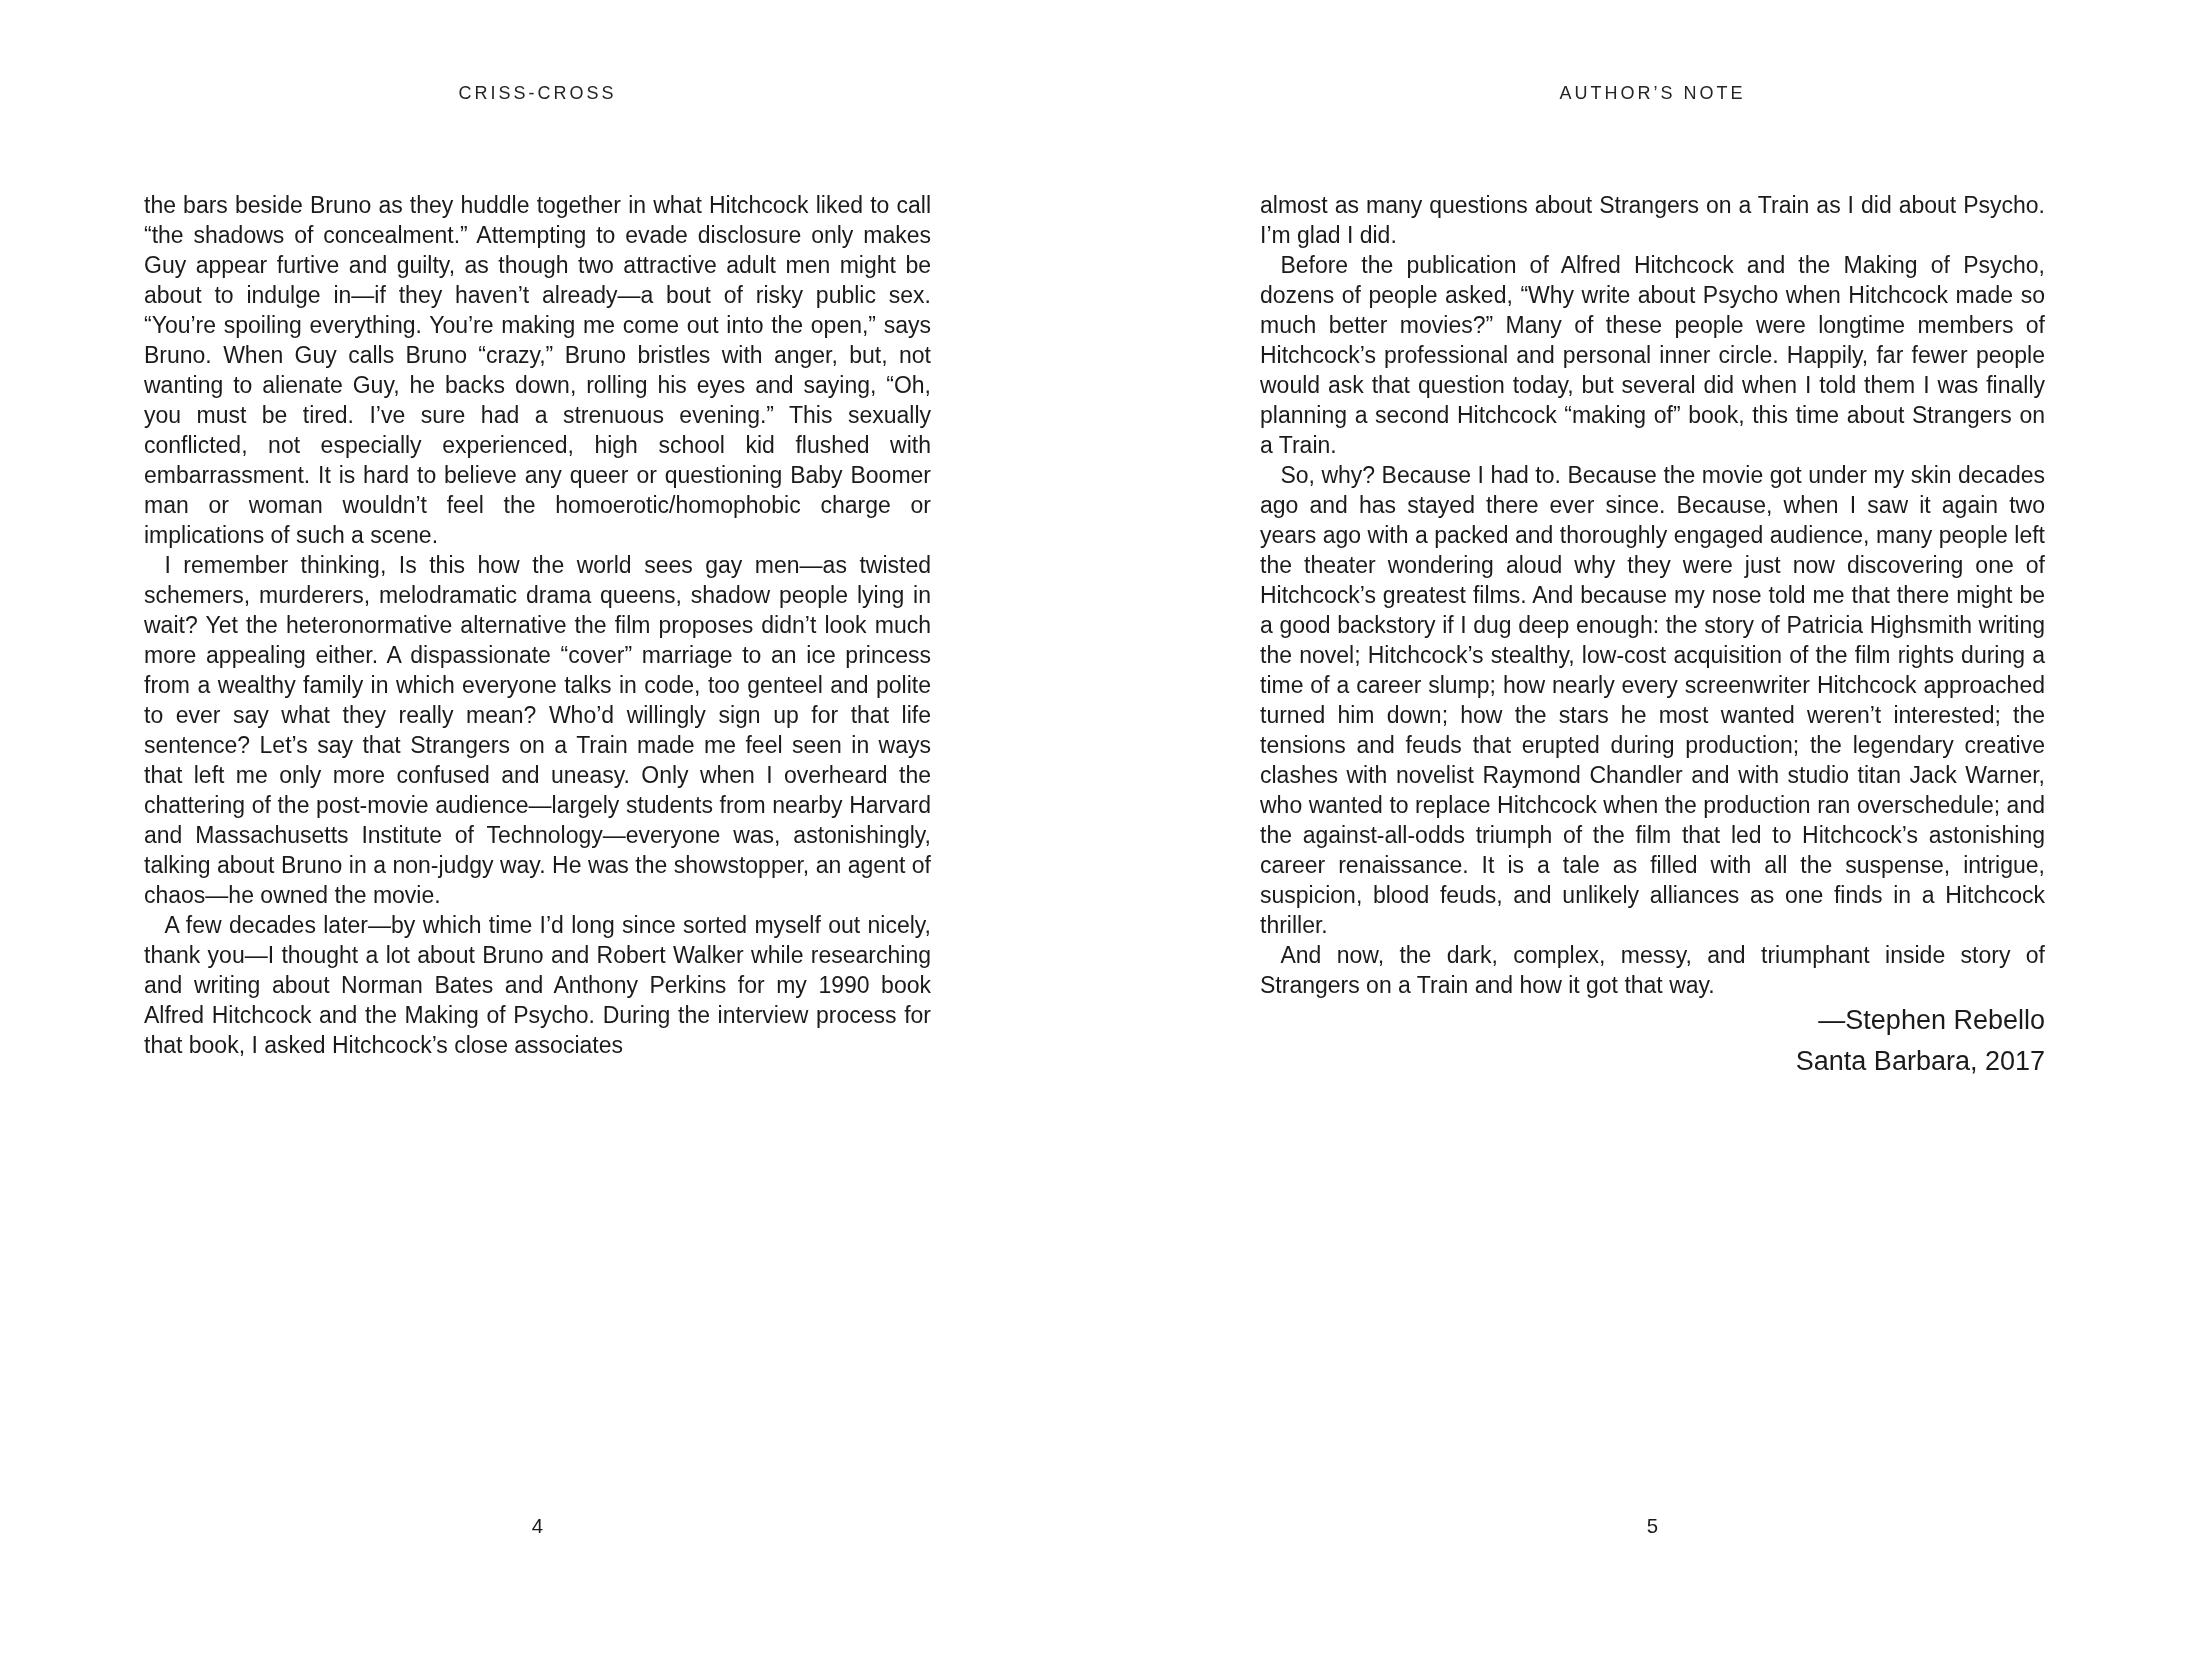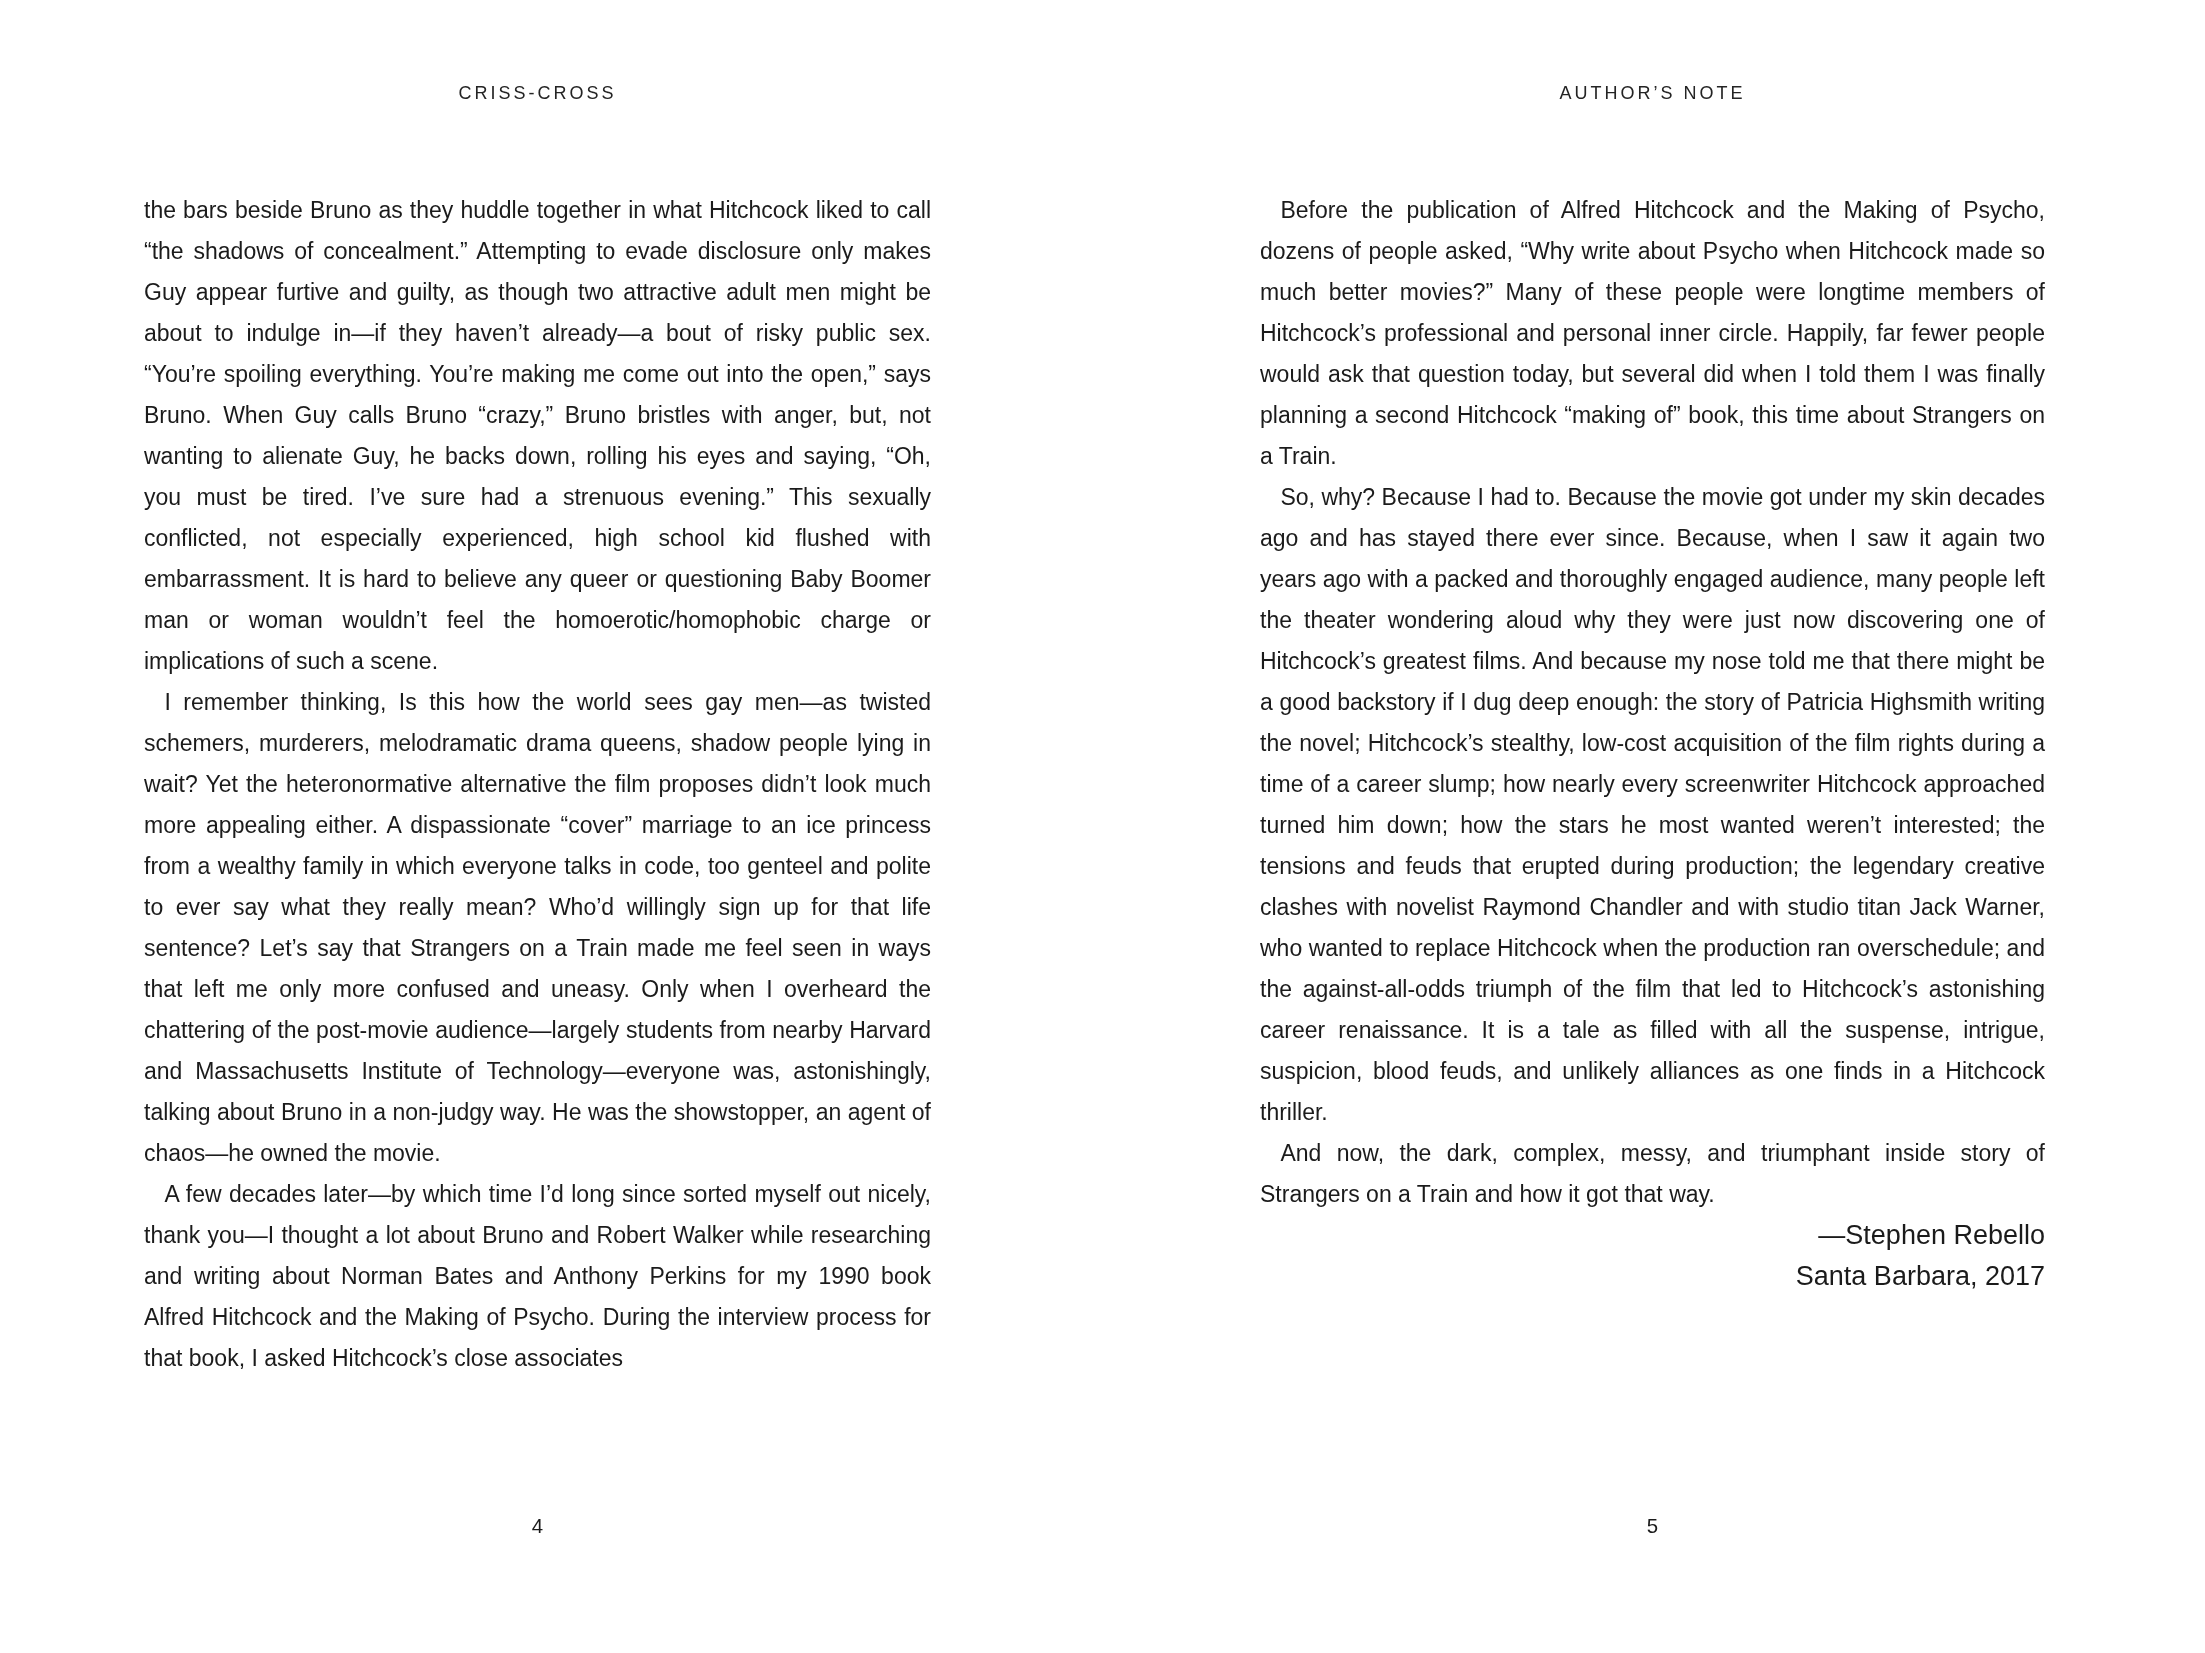--- a/index.html
+++ b/index.html
@@ -38,21 +38,21 @@
   .body-text {
     position: absolute;
     top: 190px;
     left: 0;
     right: 0;
   }
 
   p.para {
     margin: 0;
     font-size: 23px;
-    line-height: 41px;
+    line-height: 30px;
     text-align: justify;
     color: #1b1b1b;
   }
   p.para.indent { text-indent: 20.4px; }
 
   .signature-line {
     display: block;
     font-size: 27px;
     line-height: 41px;
     text-align: right;
@@ -80,20 +80,21 @@
         <p class="para">the bars beside Bruno as they huddle together in what Hitchcock liked to call “the shadows of concealment.” Attempting to evade disclosure only makes Guy appear furtive and guilty, as though two attractive adult men might be about to indulge in—if they haven’t already—a bout of risky public sex. “You’re spoiling everything. You’re making me come out into the open,” says Bruno. When Guy calls Bruno “crazy,” Bruno bristles with anger, but, not wanting to alienate Guy, he backs down, rolling his eyes and saying, “Oh, you must be tired. I’ve sure had a strenuous evening.” This sexually conflicted, not especially experienced, high school kid flushed with embarrassment. It is hard to believe any queer or questioning Baby Boomer man or woman wouldn’t feel the homoerotic/homophobic charge or implications of such a scene.</p>
         <p class="para indent">I remember thinking, Is this how the world sees gay men—as twisted schemers, murderers, melodramatic drama queens, shadow people lying in wait? Yet the heteronormative alternative the film proposes didn’t look much more appealing either. A dispassionate “cover” marriage to an ice princess from a wealthy family in which everyone talks in code, too genteel and polite to ever say what they really mean? Who’d willingly sign up for that life sentence? Let’s say that Strangers on a Train made me feel seen in ways that left me only more confused and uneasy. Only when I overheard the chattering of the post-movie audience—largely students from nearby Harvard and Massachusetts Institute of Technology—everyone was, astonishingly, talking about Bruno in a non-judgy way. He was the showstopper, an agent of chaos—he owned the movie.</p>
         <p class="para indent">A few decades later—by which time I’d long since sorted myself out nicely, thank you—I thought a lot about Bruno and Robert Walker while researching and writing about Norman Bates and Anthony Perkins for my 1990 book Alfred Hitchcock and the Making of Psycho. During the interview process for that book, I asked Hitchcock’s close associates</p>
       </div>
     <div class="folio">4</div>
   </section>
 
   <section class="page page-right">
     <header class="running-head">AUTHOR’S NOTE</header>
     <div class="body-text">
+    <p class="para">almost as many questions about Strangers on a Train as I did about Psycho. I’m glad I did.</p>
         <p class="para indent">Before the publication of Alfred Hitchcock and the Making of Psycho, dozens of people asked, “Why write about Psycho when Hitchcock made so much better movies?” Many of these people were longtime members of Hitchcock’s professional and personal inner circle. Happily, far fewer people would ask that question today, but several did when I told them I was finally planning a second Hitchcock “making of” book, this time about Strangers on a Train.</p>
         <p class="para indent">So, why? Because I had to. Because the movie got under my skin decades ago and has stayed there ever since. Because, when I saw it again two years ago with a packed and thoroughly engaged audience, many people left the theater wondering aloud why they were just now discovering one of Hitchcock’s greatest films. And because my nose told me that there might be a good backstory if I dug deep enough: the story of Patricia Highsmith writing the novel; Hitchcock’s stealthy, low-cost acquisition of the film rights during a time of a career slump; how nearly every screenwriter Hitchcock approached turned him down; how the stars he most wanted weren’t interested; the tensions and feuds that erupted during production; the legendary creative clashes with novelist Raymond Chandler and with studio titan Jack Warner, who wanted to replace Hitchcock when the production ran overschedule; and the against-all-odds triumph of the film that led to Hitchcock’s astonishing career renaissance. It is a tale as filled with all the suspense, intrigue, suspicion, blood feuds, and unlikely alliances as one finds in a Hitchcock thriller.</p>
         <p class="para indent">And now, the dark, complex, messy, and triumphant inside story of Strangers on a Train and how it got that way.</p>
         <span class="signature-line">—Stephen Rebello</span>
         <span class="signature-line">Santa Barbara, 2017</span>
       </div>
     <div class="folio">5</div>
   </section>
 
 </div>

